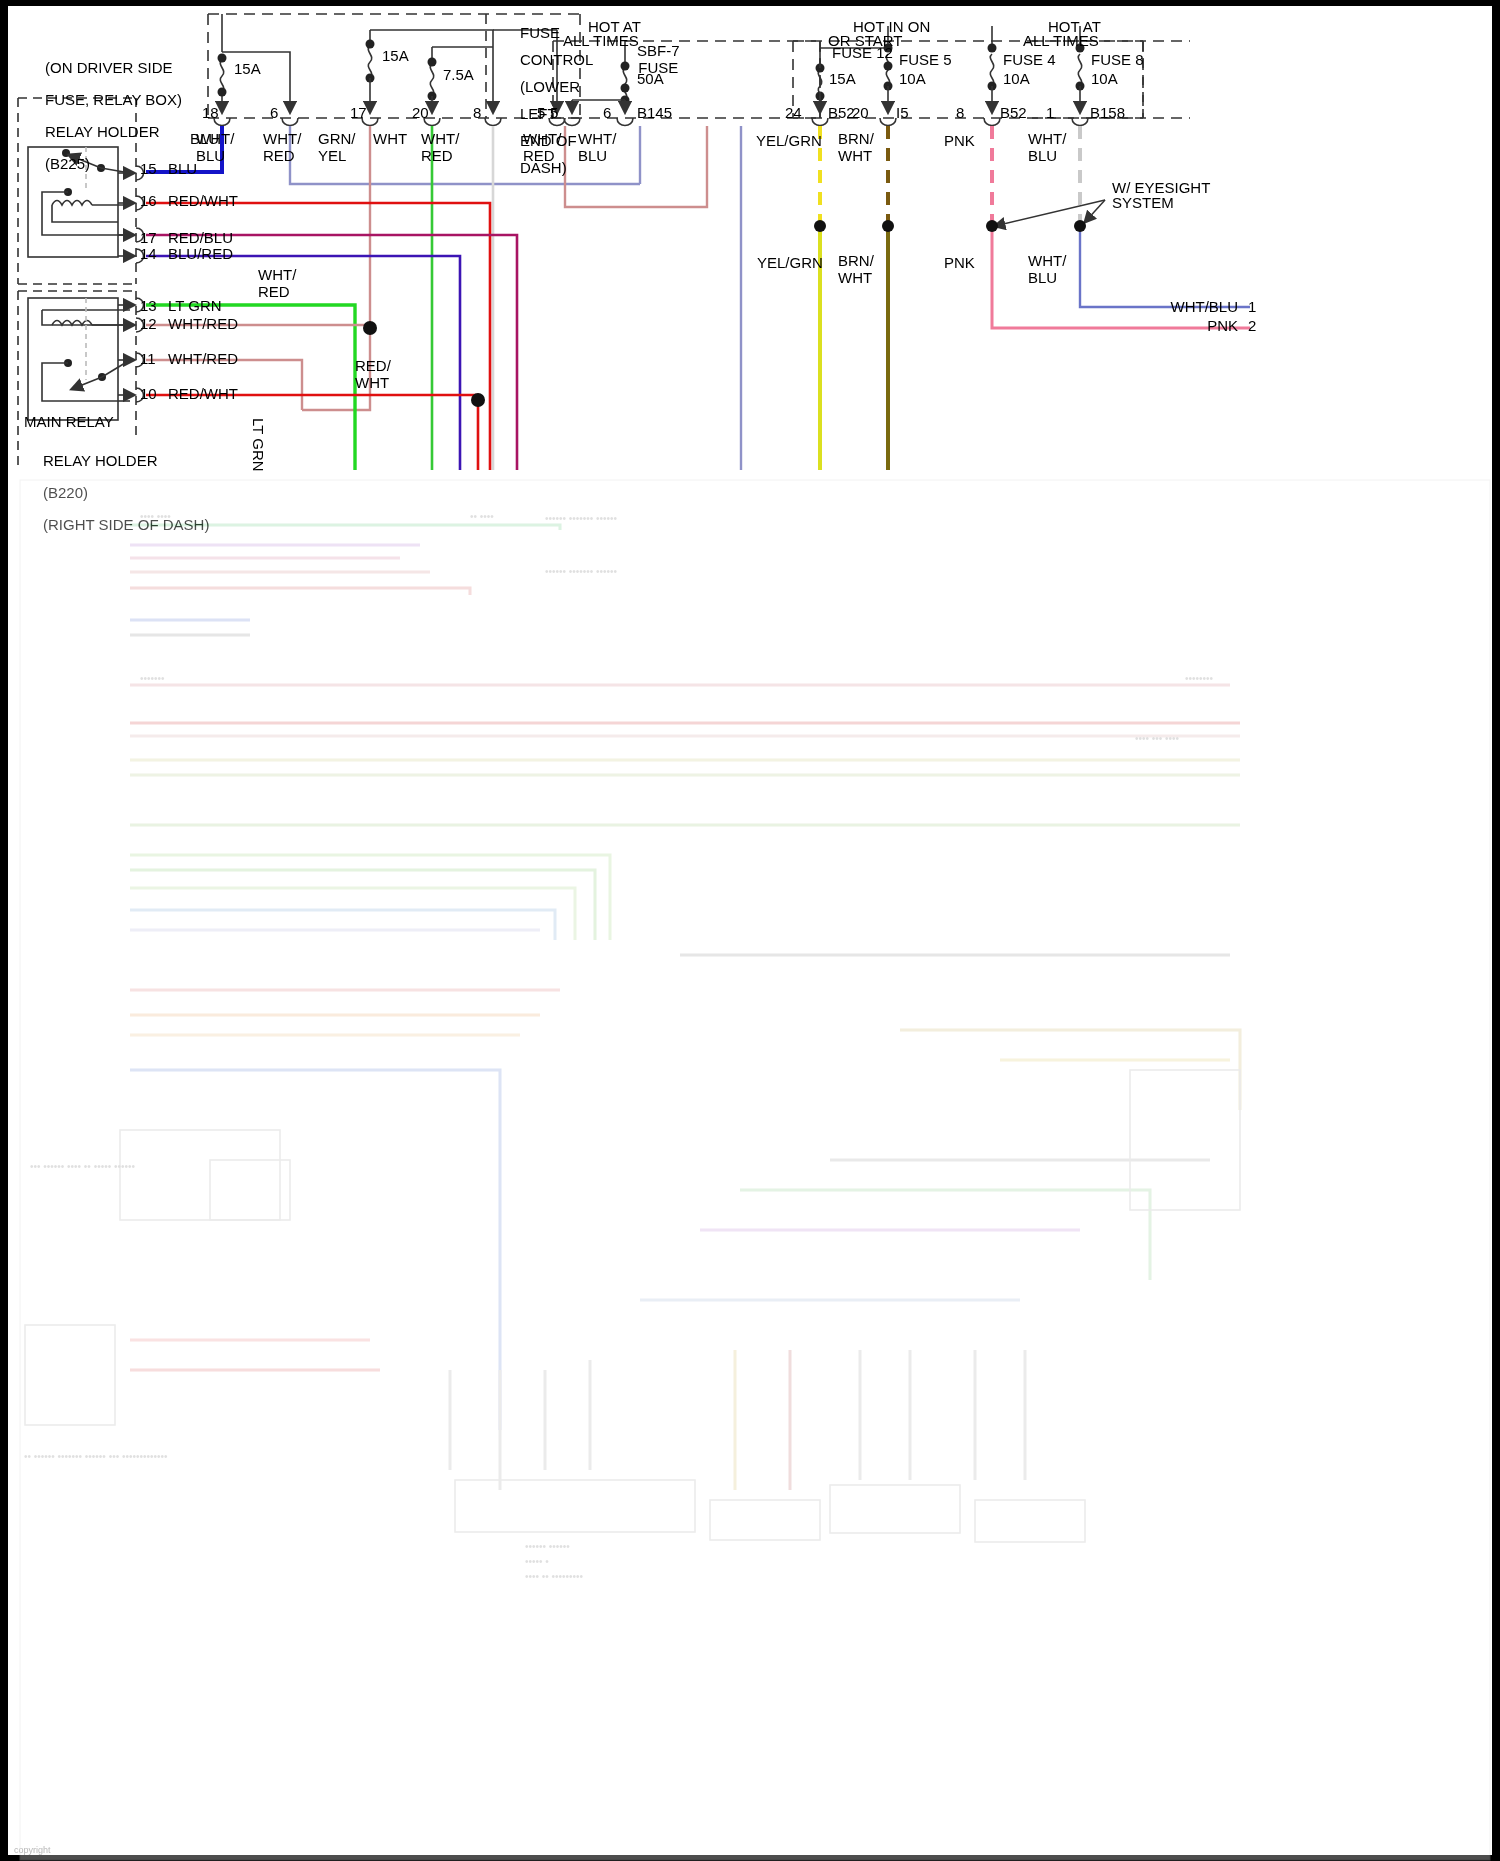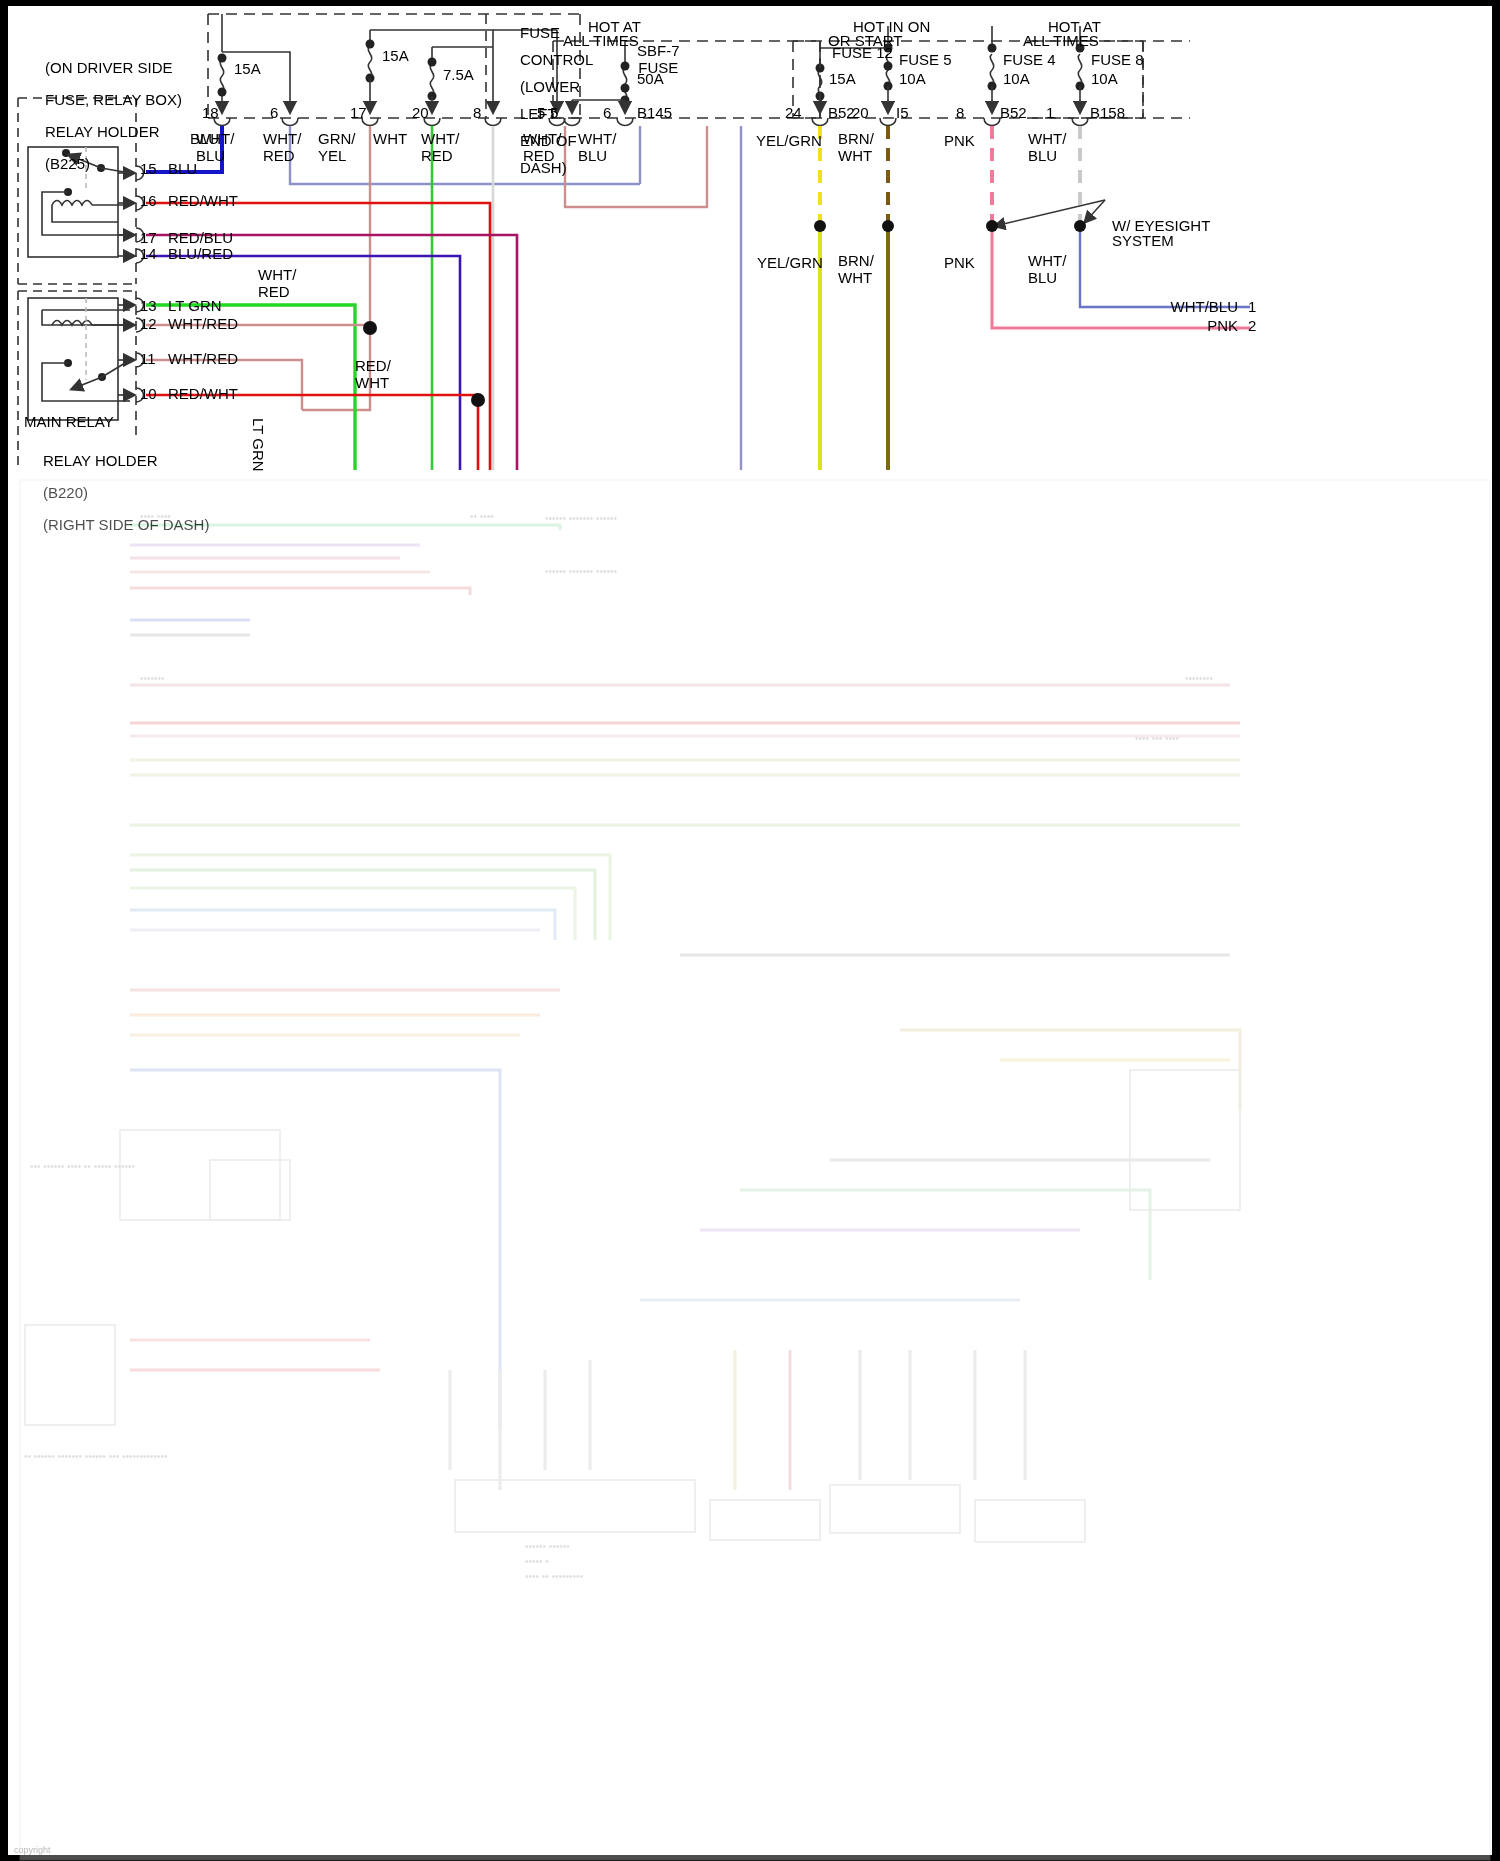--- a/index.html
+++ b/index.html
@@ -446,21 +446,21 @@
 
     <div class="lbl c" style="left:258px; top:266px; width:64px; line-height:17px;"><span>WHT/<br>RED</span></div>
     <div class="lbl c" style="left:355px; top:357px; width:64px; line-height:17px;"><span>RED/<br>WHT</span></div>
     <div class="lbl" style="left:266px; top:418px; transform:rotate(90deg); transform-origin:0 0;"><span>LT GRN</span></div>
 
     <div class="lbl c" style="left:757px; top:255px; width:72px;"><span>YEL/GRN</span></div>
     <div class="lbl c" style="left:838px; top:252px; width:64px; line-height:17px;"><span>BRN/<br>WHT</span></div>
     <div class="lbl c" style="left:944px; top:255px; width:64px;"><span>PNK</span></div>
     <div class="lbl c" style="left:1028px; top:252px; width:64px; line-height:17px;"><span>WHT/<br>BLU</span></div>
 
-    <div class="lbl" style="left:1112px; top:180px; line-height:15px;margin-top:38px;"><span>W/ EYESIGHT<br>SYSTEM</span></div>
+    <div class="lbl" style="left:1112px; top:180px; line-height:15px;"><span>W/ EYESIGHT<br>SYSTEM</span></div>
 
     <div class="lbl r" style="left:1110px; top:299px; width:128px;"><span>WHT/BLU</span></div>
     <div class="lbl" style="left:1248px; top:299px;"><span>1</span></div>
     <div class="lbl r" style="left:1110px; top:318px; width:128px;"><span>PNK</span></div>
     <div class="lbl" style="left:1248px; top:318px;"><span>2</span></div>
 
     <div class="faded">
       <svg viewBox="0 0 1500 1391" style="position:absolute;left:0;top:0;width:1500px;height:1391px;">
         <rect x="20" y="10" width="1470" height="1380" fill="#ffffff" stroke="#d8d8d8"></rect>
         <g fill="none" stroke-width="3">

